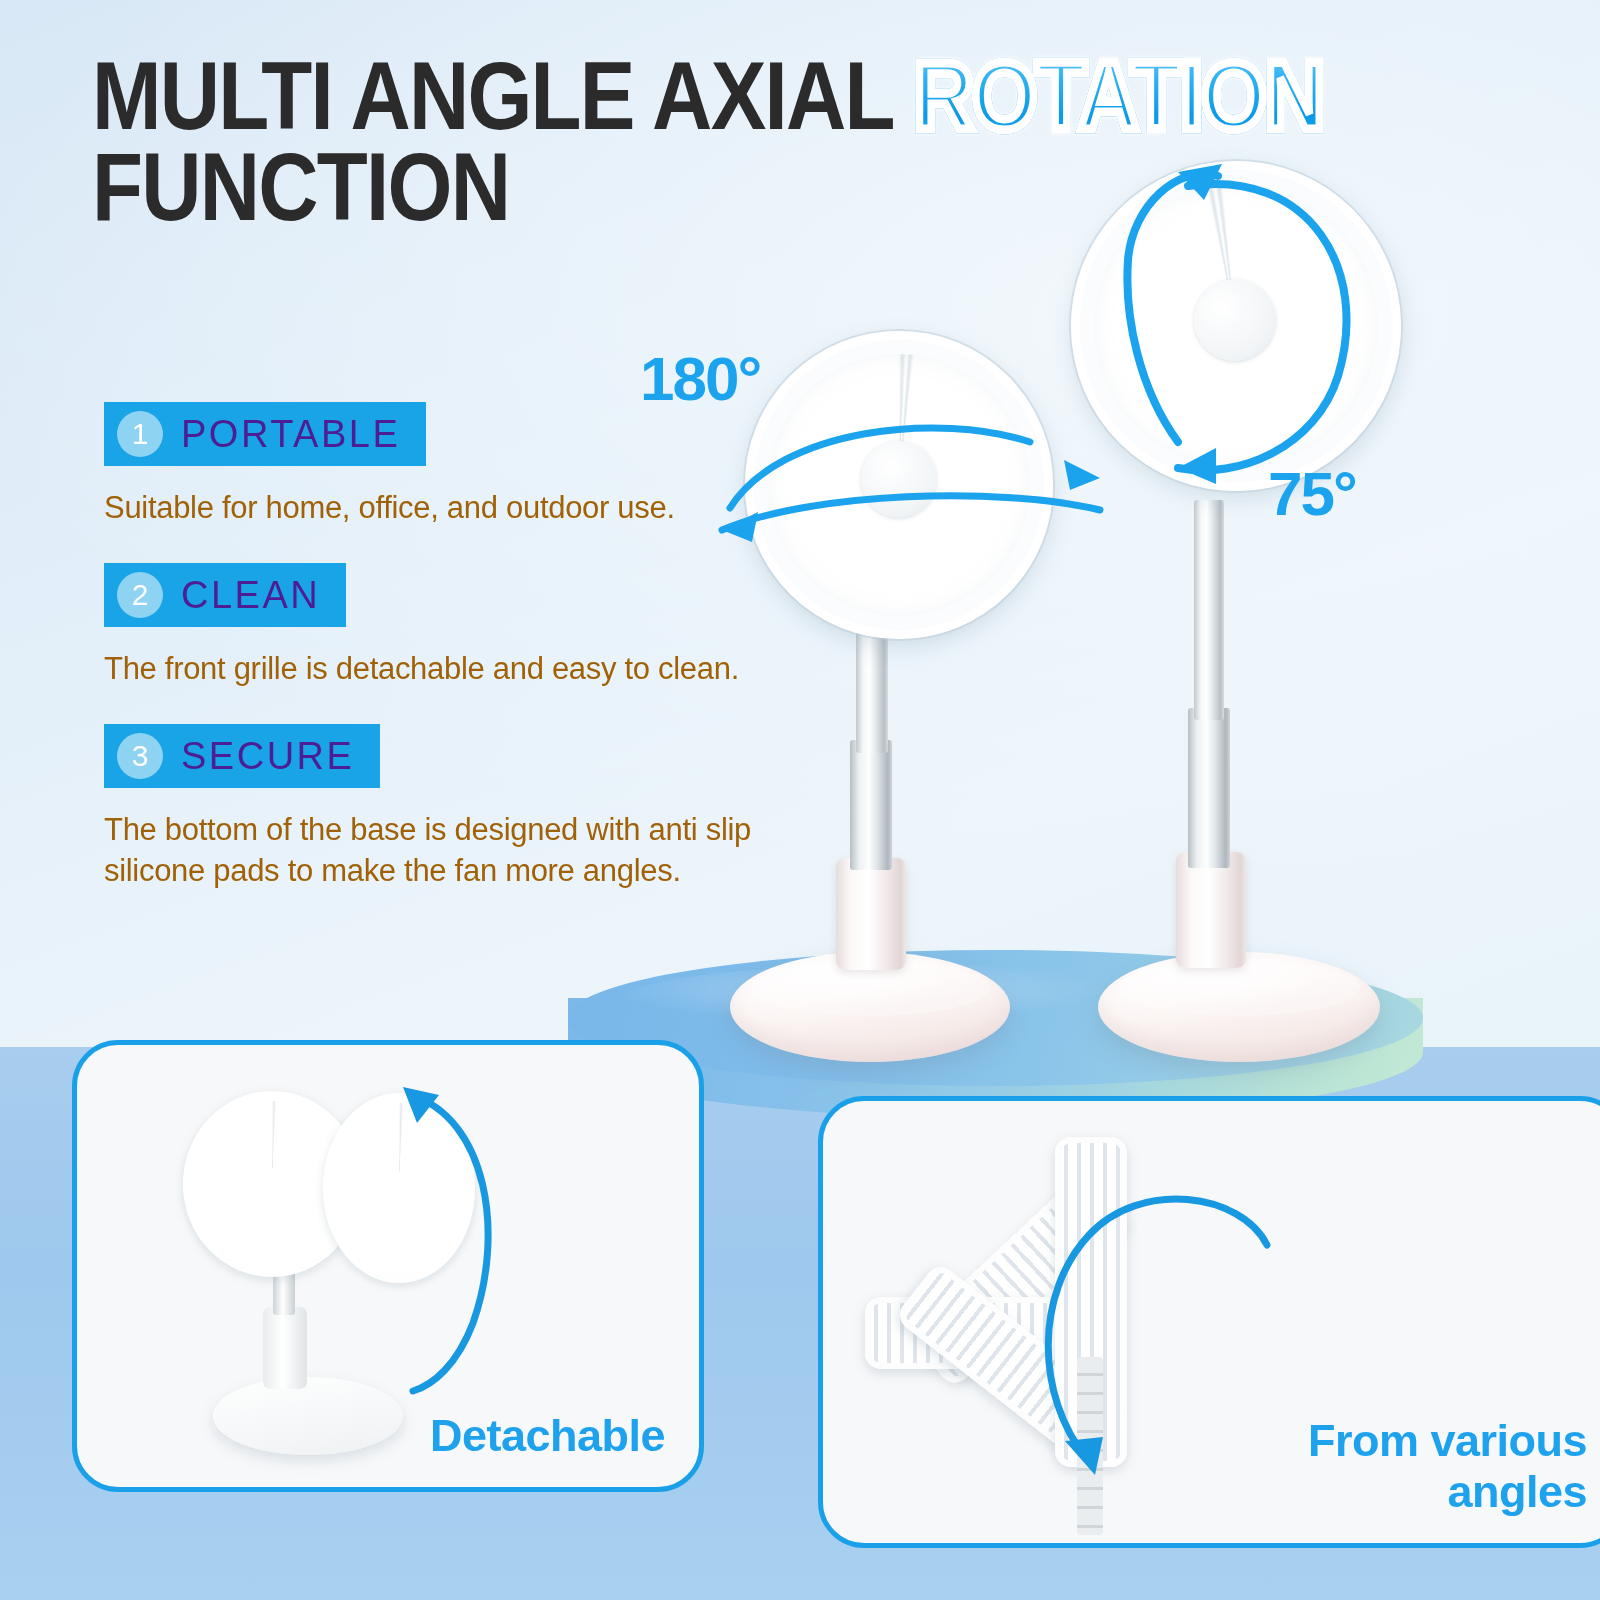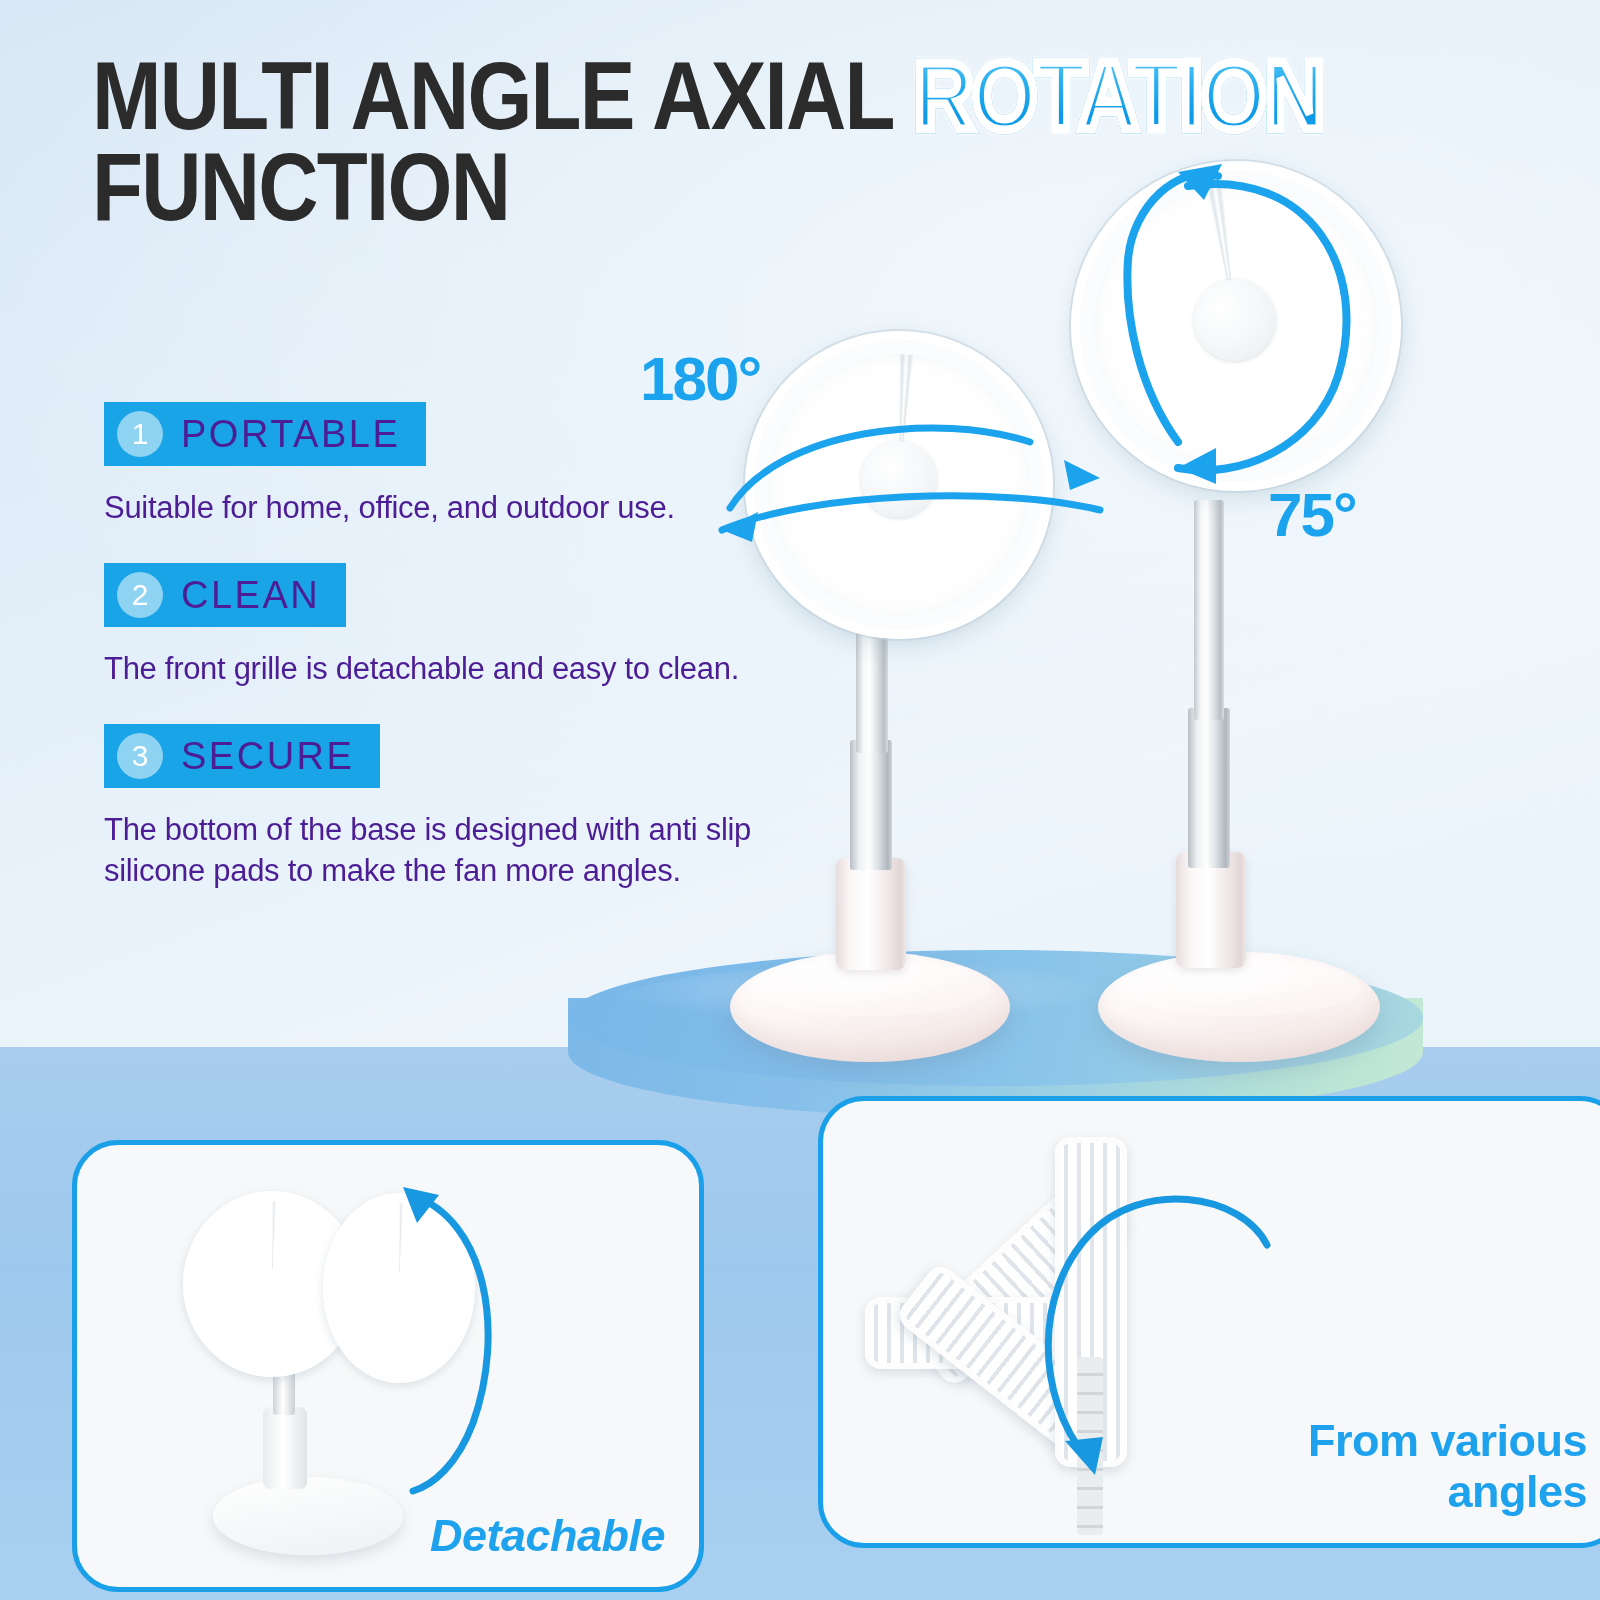--- a/index.html
+++ b/index.html
@@ -67,31 +67,31 @@
     width:46px; height:46px; border-radius:50%;
     background:#8fd3f2; color:#ffffff;
     display:flex; align-items:center; justify-content:center;
     font-size:30px; font-weight:normal; line-height:1;
   }
   .feat-title{
     color:#4c1d95; font-size:38px; letter-spacing:2.5px; line-height:1;
     white-space:nowrap;
   }
   .feat-desc{
-    margin-top:22px; font-size:31px; line-height:1.32; color:#4c1d95;
+    margin-top:22px; font-size:31px; line-height:1.32; color:#a16207;
     letter-spacing:-0.3px; max-width:660px;
   }
 
   
   .angle-label{
     position:absolute; color:#1ba3ee; font-weight:bold; letter-spacing:-2px;
     line-height:1;
   }
   .angle-180{ left:640px; top:348px; font-size:62px; }
-  .angle-75 { left:1268px; top:484px; font-size:62px;text-align:right; }
+  .angle-75 { left:1268px; top:463px; font-size:62px;text-align:right; }
 
   
   .fan-unit{ position:absolute; }
 
   .fan-head{ position:absolute; }
   .fan-ring{
     position:absolute; inset:0; border-radius:50%;
     background:
       radial-gradient(closest-side at 50% 48%, #ffffff 0 16%, rgba(255,255,255,0) 17%),
       conic-gradient(from 0deg,
@@ -142,21 +142,21 @@
     border:5px solid #1aa0e8;
     border-radius:46px;
     overflow:hidden;
   }
   .card-caption{
     position:absolute; right:34px; bottom:26px;
     text-align:right; color:#1ea2ee;
     font-weight:bold; font-size:45px; line-height:1.12;
     letter-spacing:-0.5px;
   }
-  .card-left{ left:72px; top:1140px; width:632px; height:452px;font-style:italic; }
+  .card-left{ left:72px; top:1040px; width:632px; height:452px; }
   .card-right{ left:818px; top:1096px; width:808px; height:452px; }
 
   .mini{ position:absolute; }
   .grille-disc{
     position:absolute; border-radius:50%;
     background:
       radial-gradient(closest-side at 50% 50%, #ffffff 0 17%, rgba(255,255,255,0) 18%),
       conic-gradient(from 0deg, #ffffff 0deg,#e3e9ed 1.5deg,#ffffff 3deg);
     box-shadow:inset 0 0 0 10px #ffffff, 0 3px 10px rgba(140,160,175,.28);
   }

